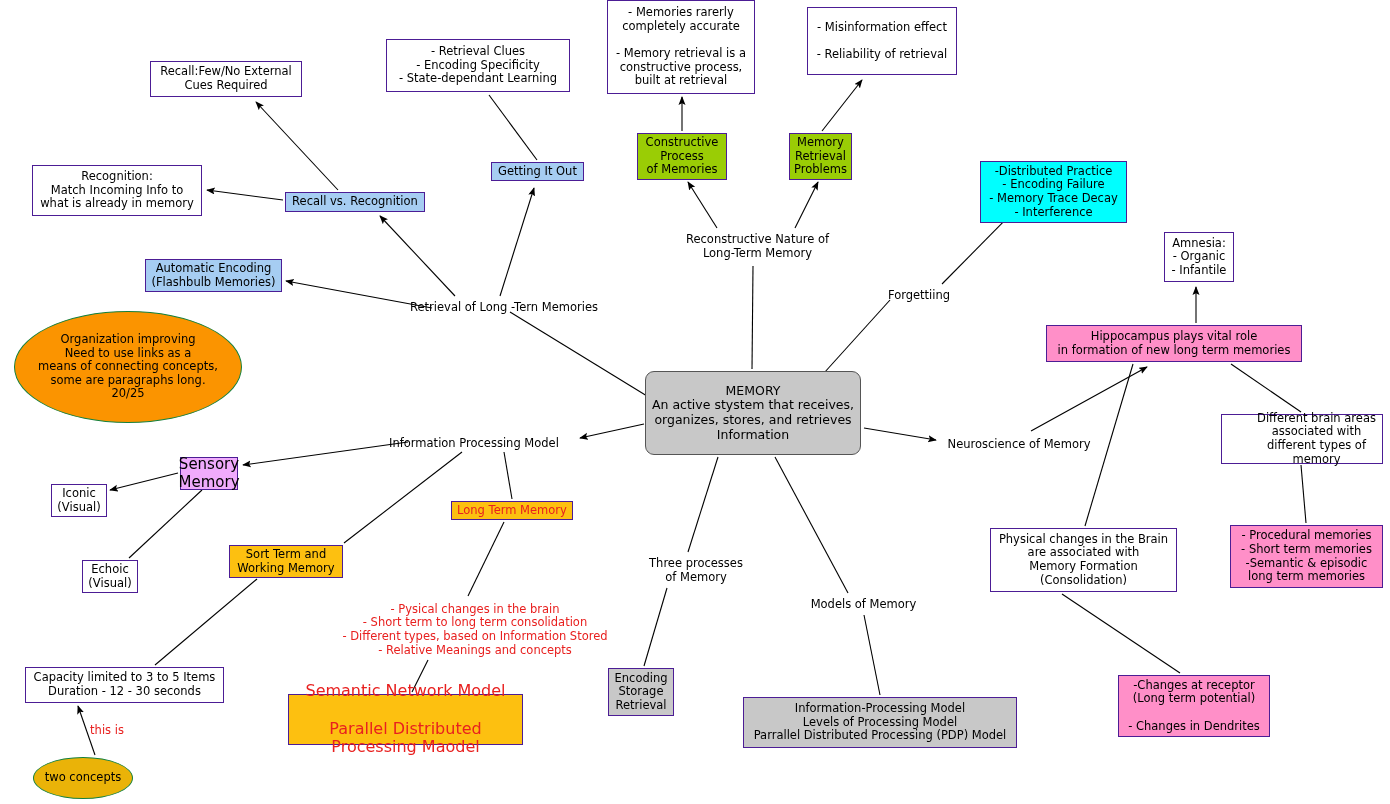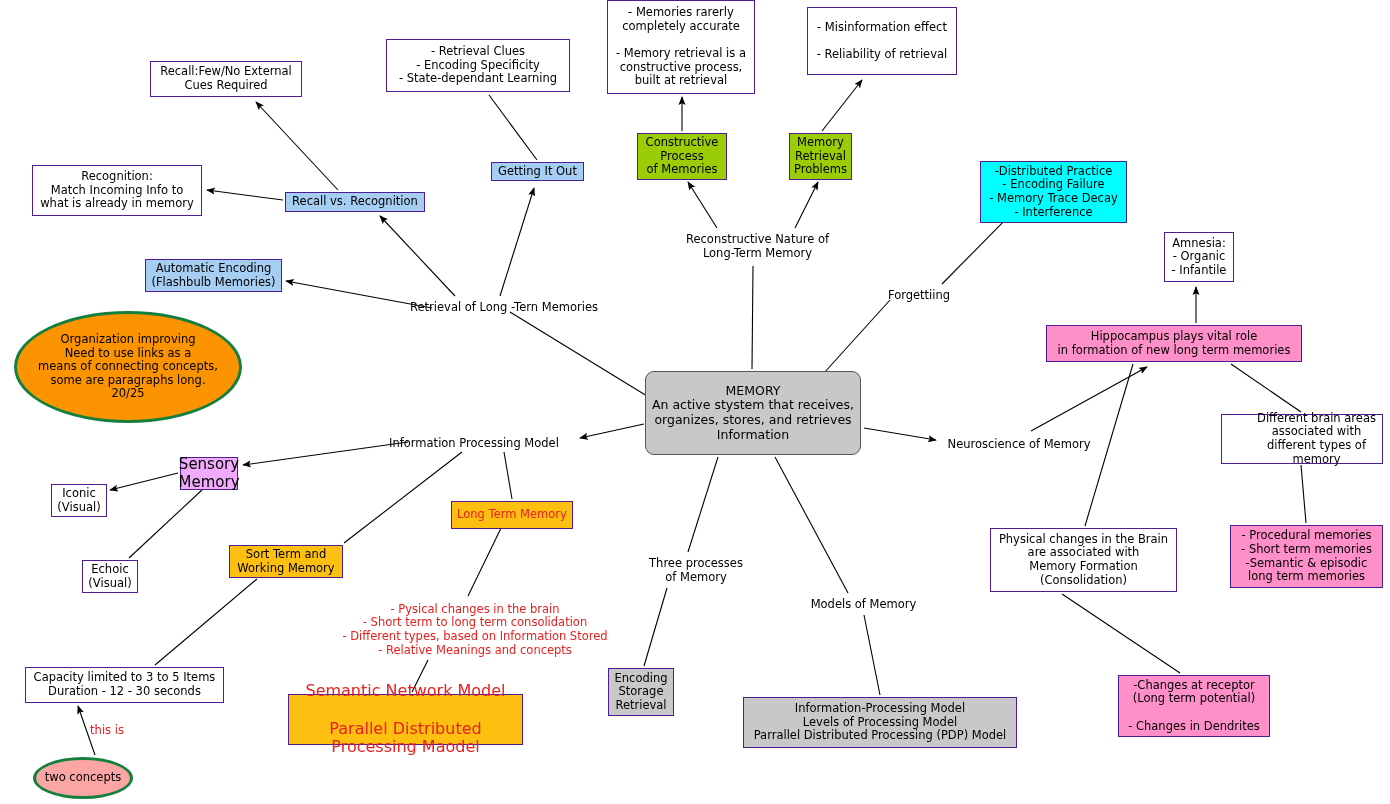--- a/index.html
+++ b/index.html
@@ -32,21 +32,21 @@
   }
   .box{
     border:1px solid #4c1d95;
     background:#ffffff;
   }
   .rounded{
     border-radius:9px;
     border:1px solid #555;
   }
   .ellipse{
-    border:3px solid #15803d;
+    border:1px solid #15803d;
     border-radius:50%;
   }
   .label{
     position:absolute;
     box-sizing:border-box;
     text-align:center;
     white-space:pre-line;
     line-height:1.2;
     color:#000000;
     background:transparent;
@@ -151,21 +151,21 @@
 means of connecting concepts,
 some are paragraphs long.
 20/25</div>
       <div class="node box" style="left: 1221px; top: 414px; width: 162px; height: 50px; font-size: 11.5px; color: rgb(0, 0, 0); background: rgb(255, 255, 255); padding-left: 29px;">Different brain areas
 associated with
 different types of memory</div>
       <div class="node box" style="left: 180px; top: 457px; width: 58px; height: 33px; font-size: 15px; color: rgb(0, 0, 0); background: #f0abfc; text-align: center;">Sensory
 Memory</div>
       <div class="node box" style="left: 51px; top: 484px; width: 56px; height: 33px; font-size: 11.5px; color: rgb(0, 0, 0); background: rgb(255, 255, 255);">Iconic
 (Visual)</div>
-      <div class="node box" style="left: 451px; top: 501px; width: 122px; height: 28px; font-size: 11.5px; color: rgb(232, 32, 31); background: rgb(253, 192, 16);">Long Term Memory</div>
+      <div class="node box" style="left: 451px; top: 501px; width: 122px; height: 19px; font-size: 11.5px; color: rgb(232, 32, 31); background: rgb(253, 192, 16);">Long Term Memory</div>
       <div class="node box" style="left: 82px; top: 560px; width: 56px; height: 33px; font-size: 11.5px; color: rgb(0, 0, 0); background: rgb(255, 255, 255);">Echoic
 (Visual)</div>
       <div class="node box" style="left: 229px; top: 545px; width: 114px; height: 33px; font-size: 11.5px; color: rgb(0, 0, 0); background: rgb(253, 192, 16);">Sort Term and
 Working Memory</div>
       <div class="node box" style="left: 990px; top: 528px; width: 187px; height: 64px; font-size: 11.5px; color: rgb(0, 0, 0); background: rgb(255, 255, 255);">Physical changes in the Brain
 are associated with
 Memory Formation
 (Consolidation)</div>
       <div class="node" style="left: 310px; top: 600px; width: 330px; height: 60px; font-size: 11.5px; color: rgb(232, 32, 31);">- Pysical changes in the brain
 - Short term to long term consolidation
@@ -183,21 +183,21 @@
       <div class="node box" style="left: 1118px; top: 675px; width: 152px; height: 62px; font-size: 11.5px; color: rgb(0, 0, 0); background: rgb(255, 143, 200);">-Changes at receptor
 (Long term potential)
 
 - Changes in Dendrites</div>
       <div class="node box" style="left: 288px; top: 694px; width: 235px; height: 51px; font-size: 16px; color: rgb(232, 32, 31); background: rgb(253, 192, 16);">Semantic Network Model
 
 Parallel Distributed Processing Maodel</div>
       <div class="node box" style="left: 743px; top: 697px; width: 274px; height: 51px; font-size: 11.5px; color: rgb(0, 0, 0); background: rgb(200, 200, 200);">Information-Processing Model
 Levels of Processing Model
 Parrallel Distributed Processing (PDP) Model</div>
-      <div class="node ellipse" style="left: 33px; top: 757px; width: 100px; height: 42px; font-size: 11.5px; color: rgb(0, 0, 0); background: #fca5a5;">two concepts</div>
+      <div class="node ellipse" style="left: 33px; top: 757px; width: 100px; height: 42px; font-size: 11.5px; color: rgb(0, 0, 0); background: #eab308;">two concepts</div>
     </div>
   <div id="label-layer">
       <div class="label" style="left: 676px; top: 232px; width: 163px; height: 30px; font-size: 11.5px; color: rgb(0, 0, 0);">Reconstructive Nature of
 Long-Term Memory</div>
       <div class="label" style="left: 883px; top: 288px; width: 72px; height: 16px; font-size: 11.5px; color: rgb(0, 0, 0);">Forgettiing</div>
       <div class="label" style="left: 399px; top: 300px; width: 210px; height: 16px; font-size: 11.5px; color: rgb(0, 0, 0);">Retrieval of Long -Tern Memories</div>
       <div class="label" style="left: 383px; top: 436px; width: 182px; height: 16px; font-size: 11.5px; color: rgb(0, 0, 0);">Information Processing Model</div>
       <div class="label" style="left: 941px; top: 437px; width: 156px; height: 16px; font-size: 11.5px; color: rgb(0, 0, 0);">Neuroscience of Memory</div>
       <div class="label" style="left: 641px; top: 556px; width: 110px; height: 30px; font-size: 11.5px; color: rgb(0, 0, 0);">Three processes
 of Memory</div>

